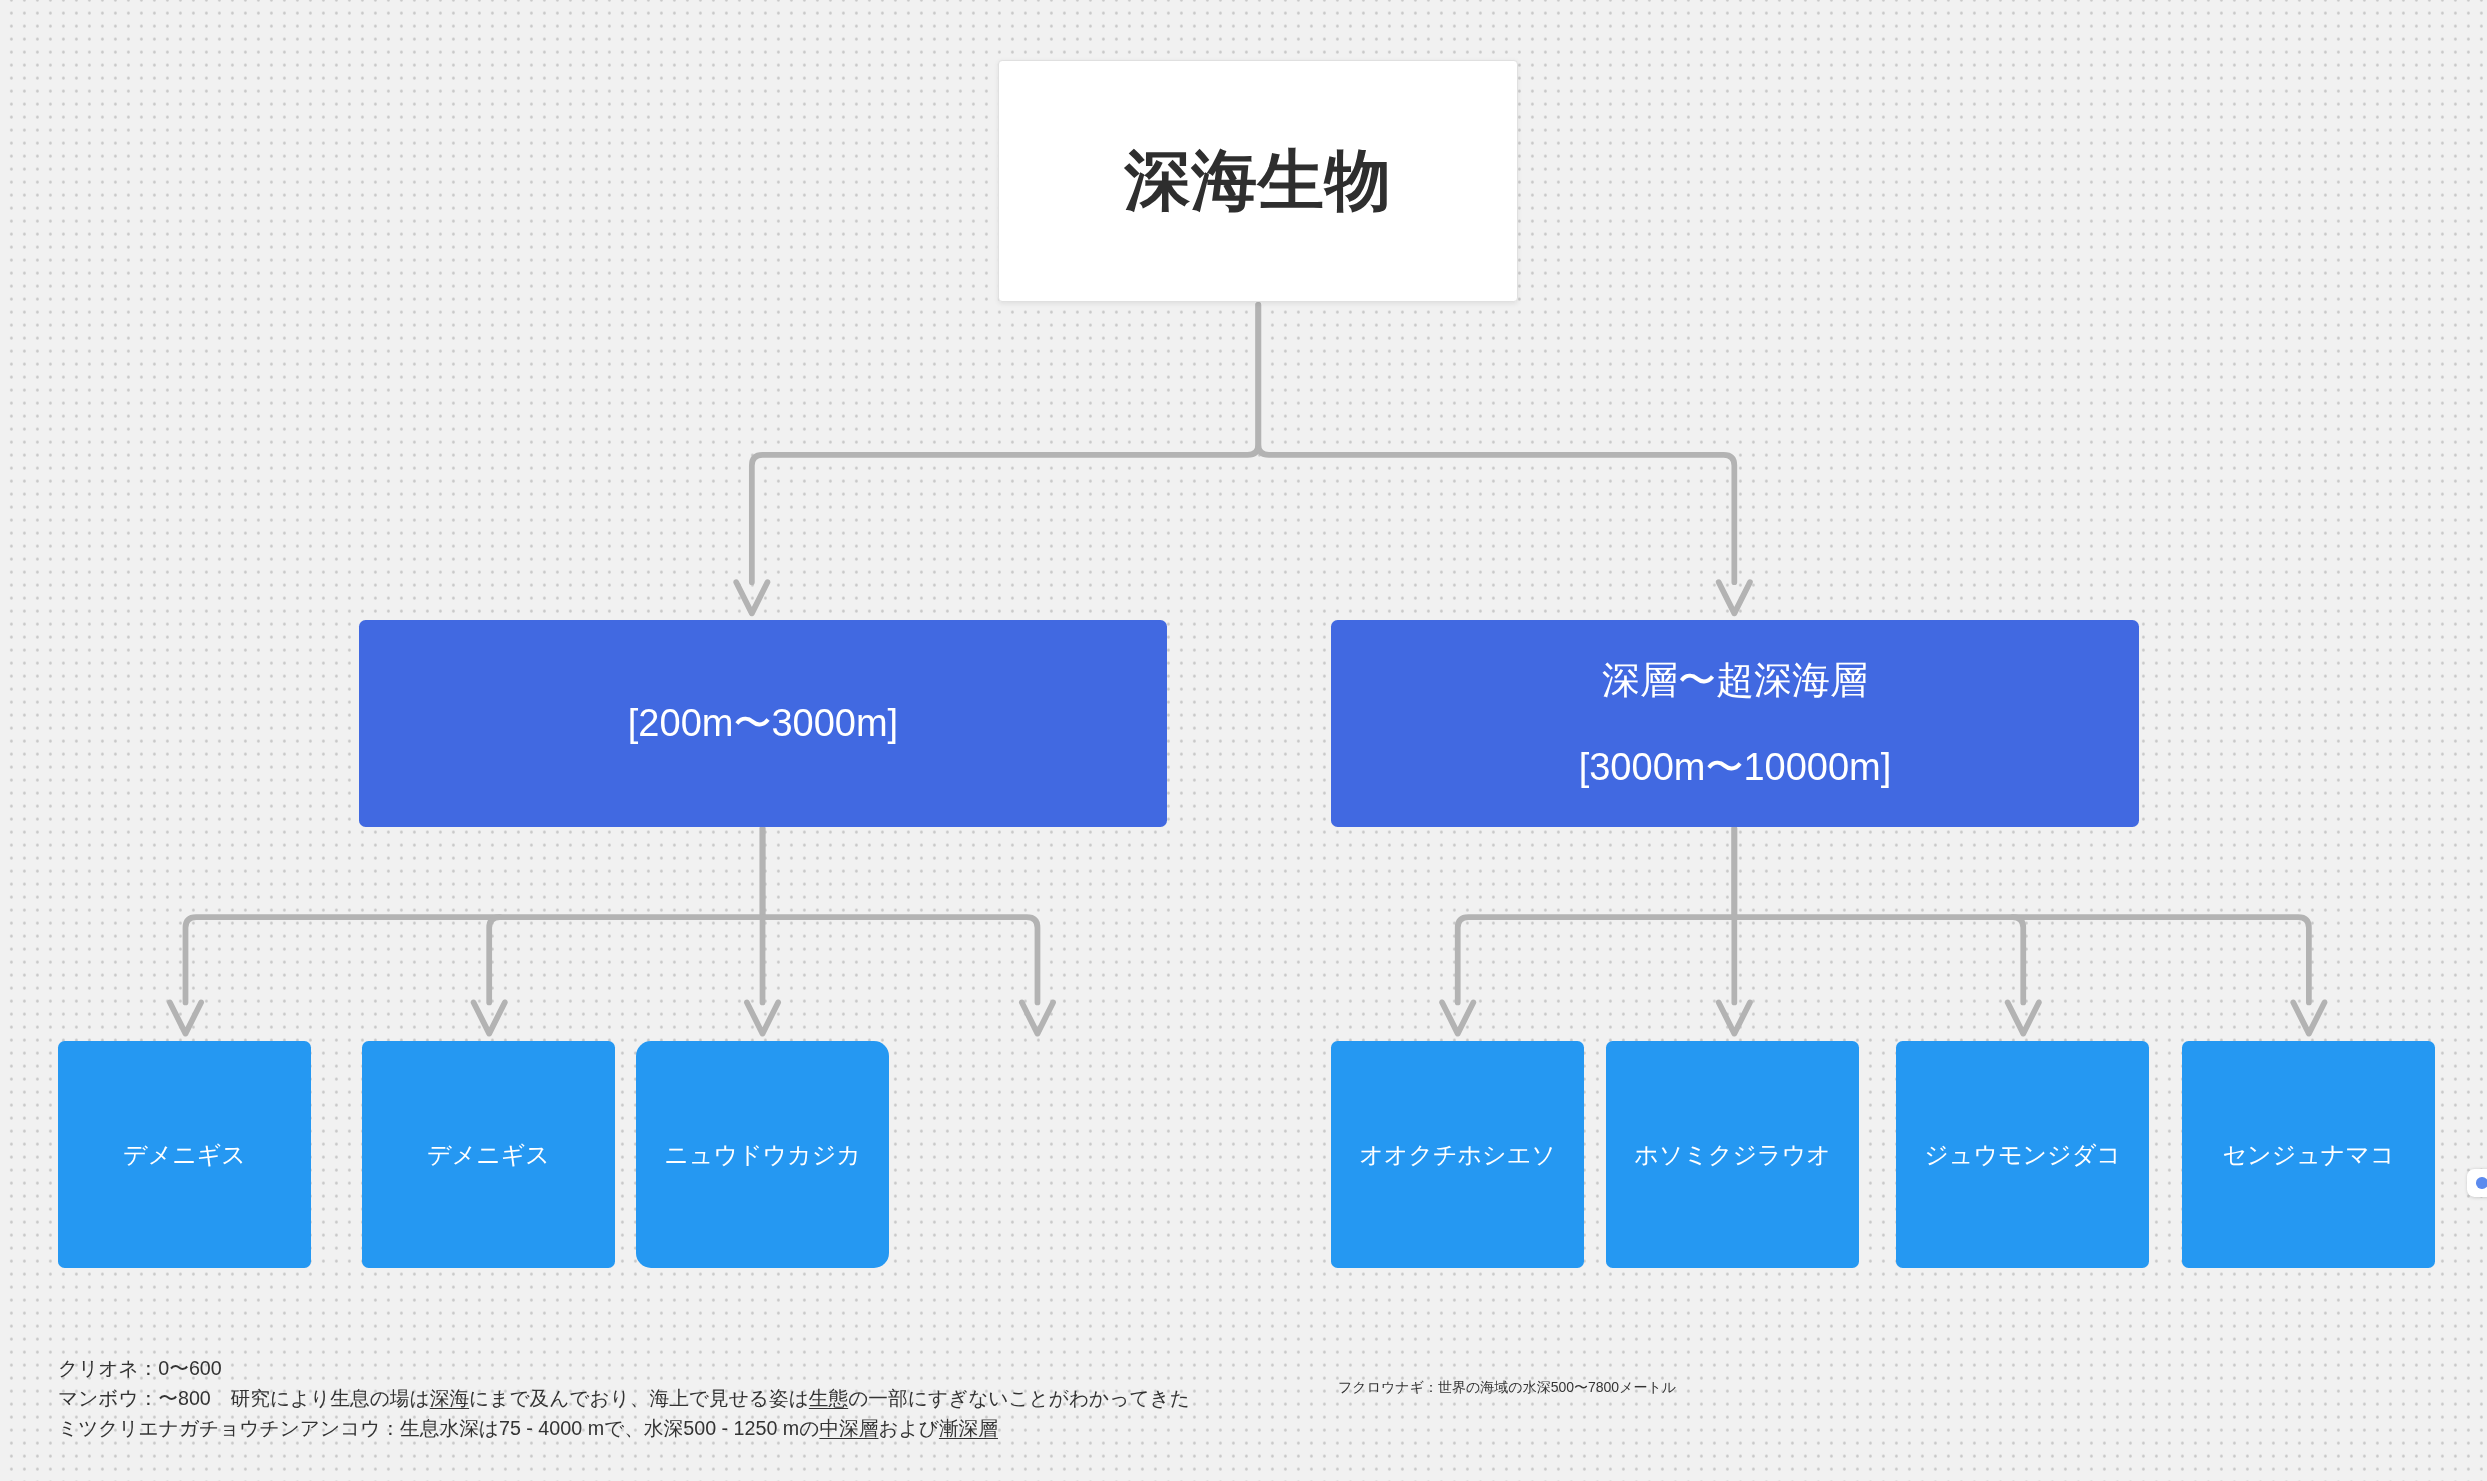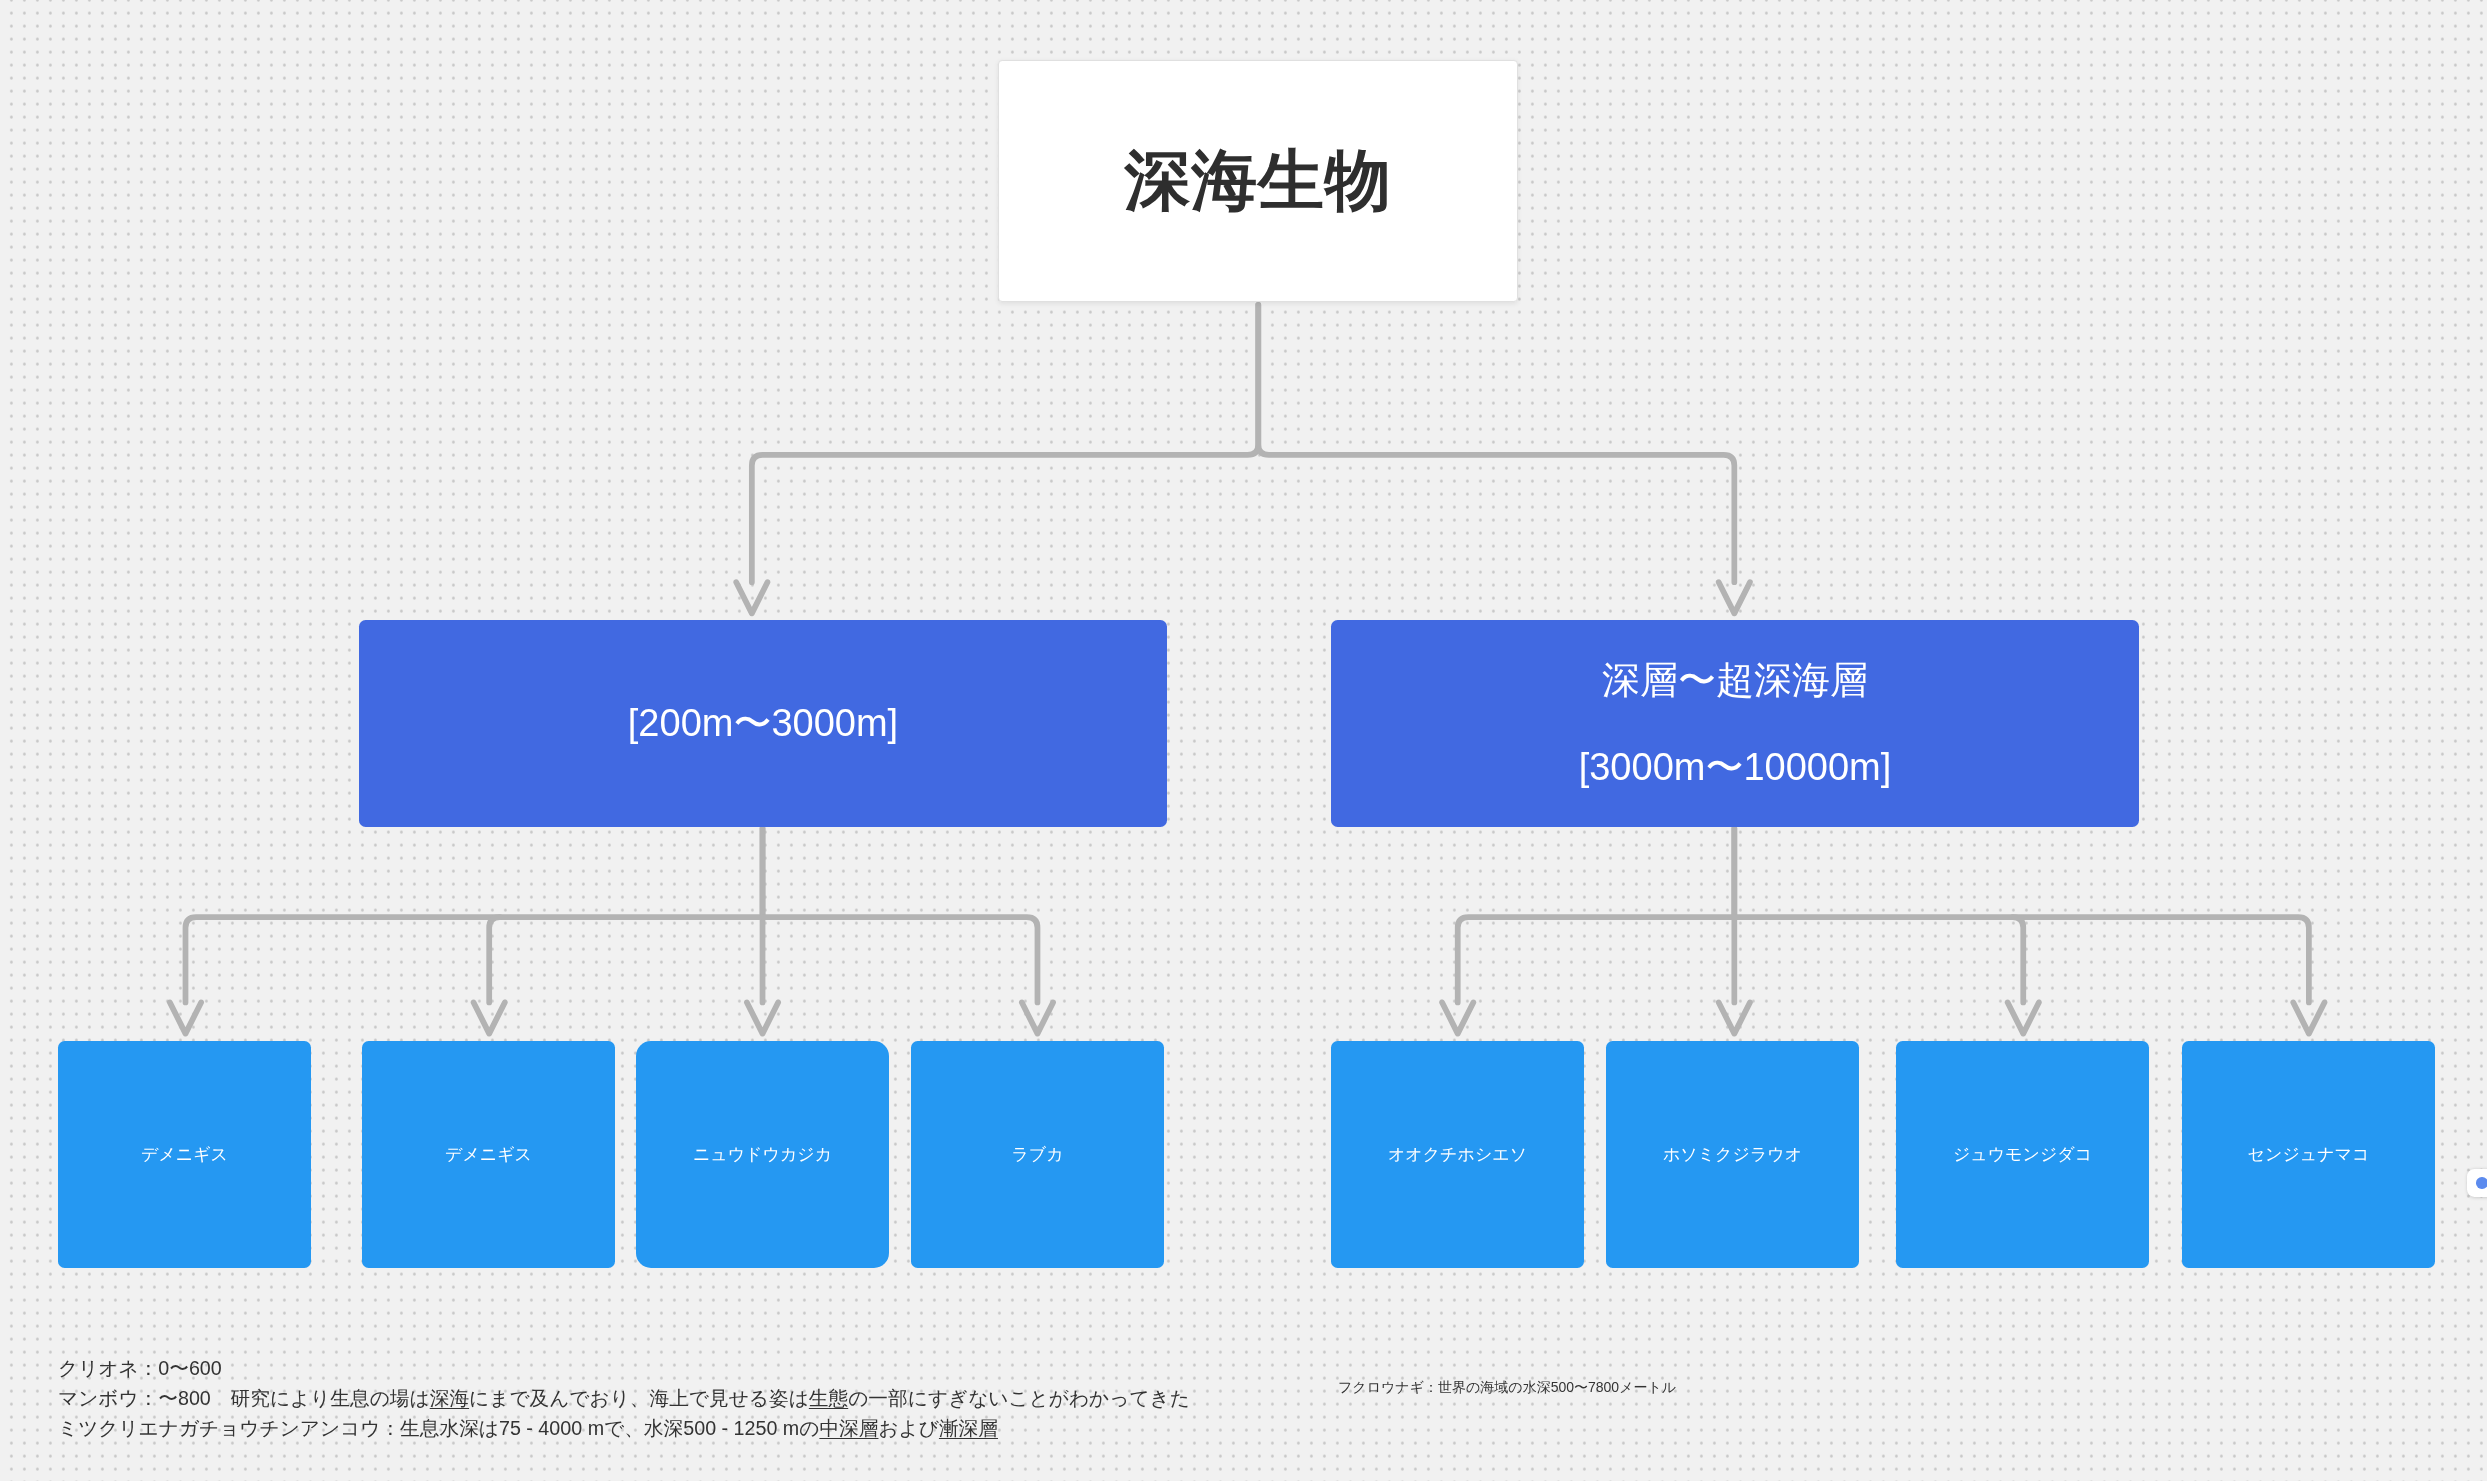--- a/index.html
+++ b/index.html
@@ -41,21 +41,21 @@
   .parent-node{
     top:620px;width:808px;height:207px;
     background:var(--parent);border-radius:6.6px;color:var(--node-text);
     font-size:38px;font-weight:500;line-height:87px;
   }
   .parent-node.left{left:359px;}
   .parent-node.right{left:1331px;}
   .leaf-node{
     top:1041px;width:253px;height:227px;
     background:var(--leaf);border-radius:6.6px;color:var(--node-text);
-    font-size:17px;font-weight:500;
+    font-size:24px;font-weight:500;
   }
   .leaf-1{left:58px;}  .leaf-2{left:362px;}  .leaf-3{left:636px;border-radius:15px;}  .leaf-4{left:911px;}
   .leaf-5{left:1331px;}.leaf-6{left:1606px;}.leaf-7{left:1896px;}.leaf-8{left:2182px;}
   .notes-left{
     position:absolute;left:58px;top:1353px;
     font-size:19.7px;line-height:30px;color:var(--note-text);white-space:nowrap;
   }
   .notes-right{
     position:absolute;left:1338px;top:1372px;
     font-size:14px;line-height:30px;color:var(--note-text);white-space:nowrap;
@@ -137,23 +137,20 @@
 
   <div class="node leaf-node leaf-1">
     <span>デメニギス</span>
   </div>
   <div class="node leaf-node leaf-2">
     <span>デメニギス</span>
   </div>
   <div class="node leaf-node leaf-3">
     <span>ニュウドウカジカ</span>
   </div>
-  <div class="node leaf-node leaf-4">
-    <span>ラブカ</span>
-  </div>
   <div class="node leaf-node leaf-6">
     <span>ホソミクジラウオ</span>
   </div>
   <div class="node leaf-node leaf-5">
     <span>オオクチホシエソ</span>
   </div>
   <div class="node leaf-node leaf-7">
     <span>ジュウモンジダコ</span>
   </div>
   <div class="node leaf-node leaf-8">

